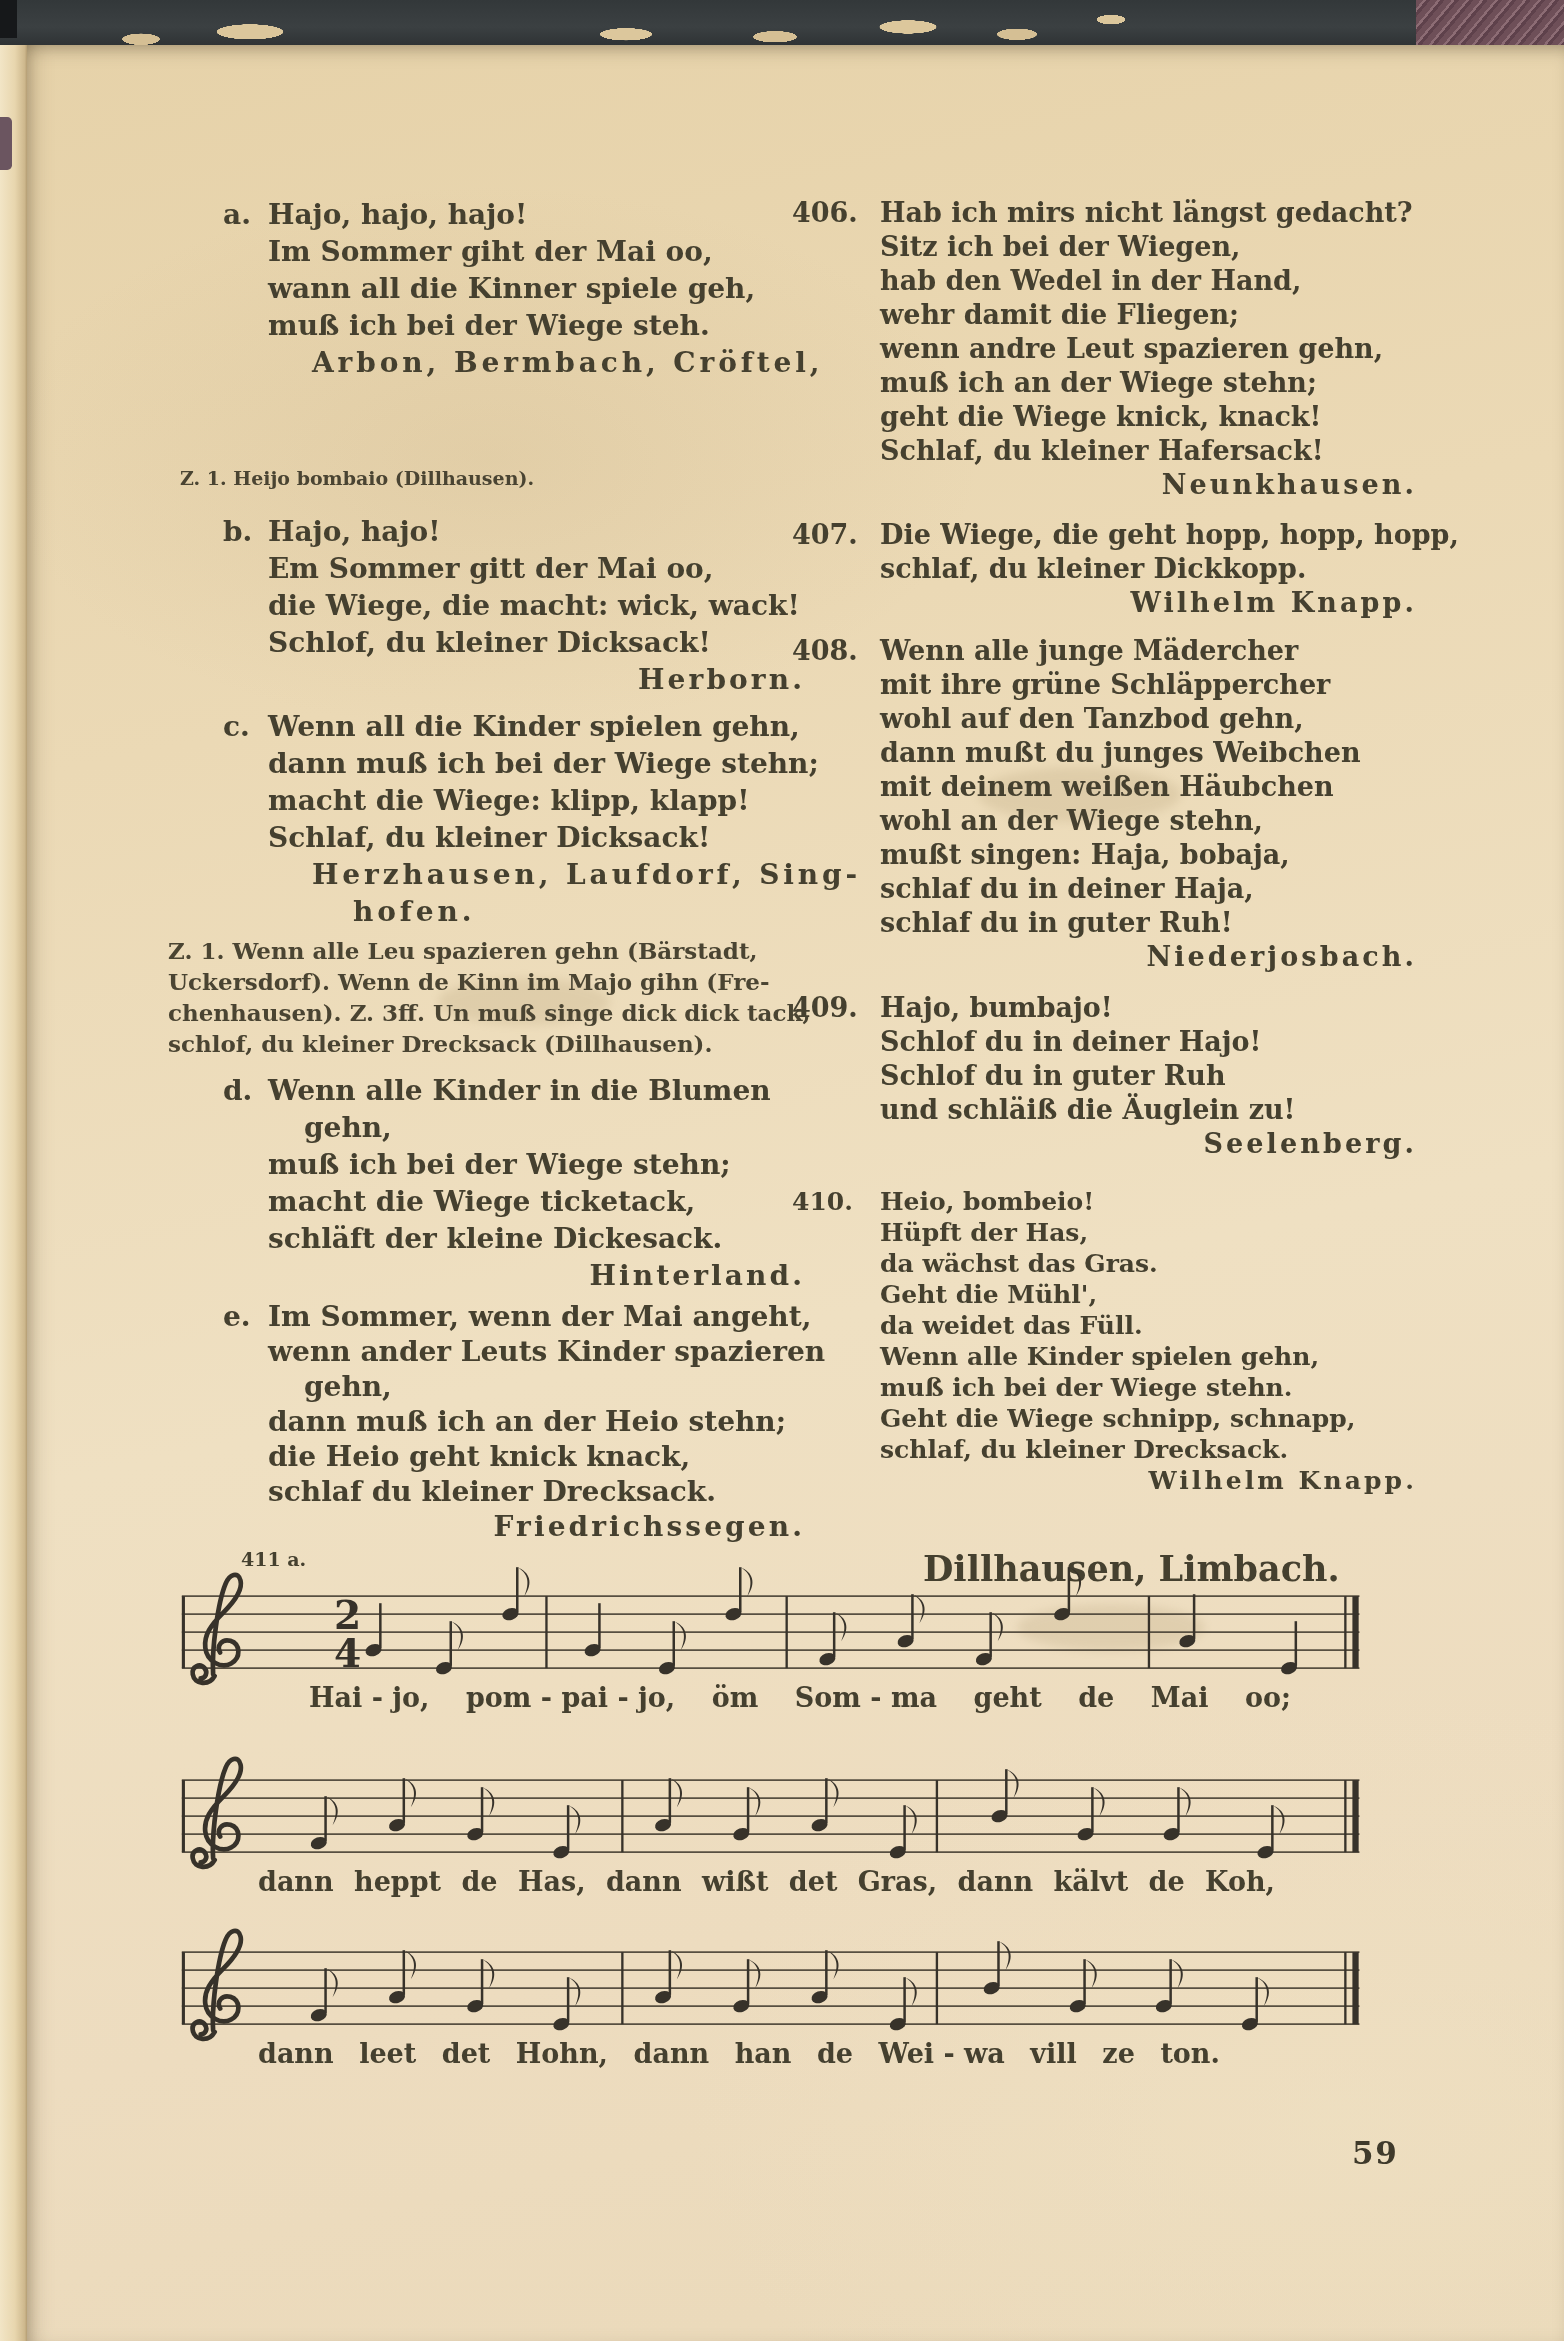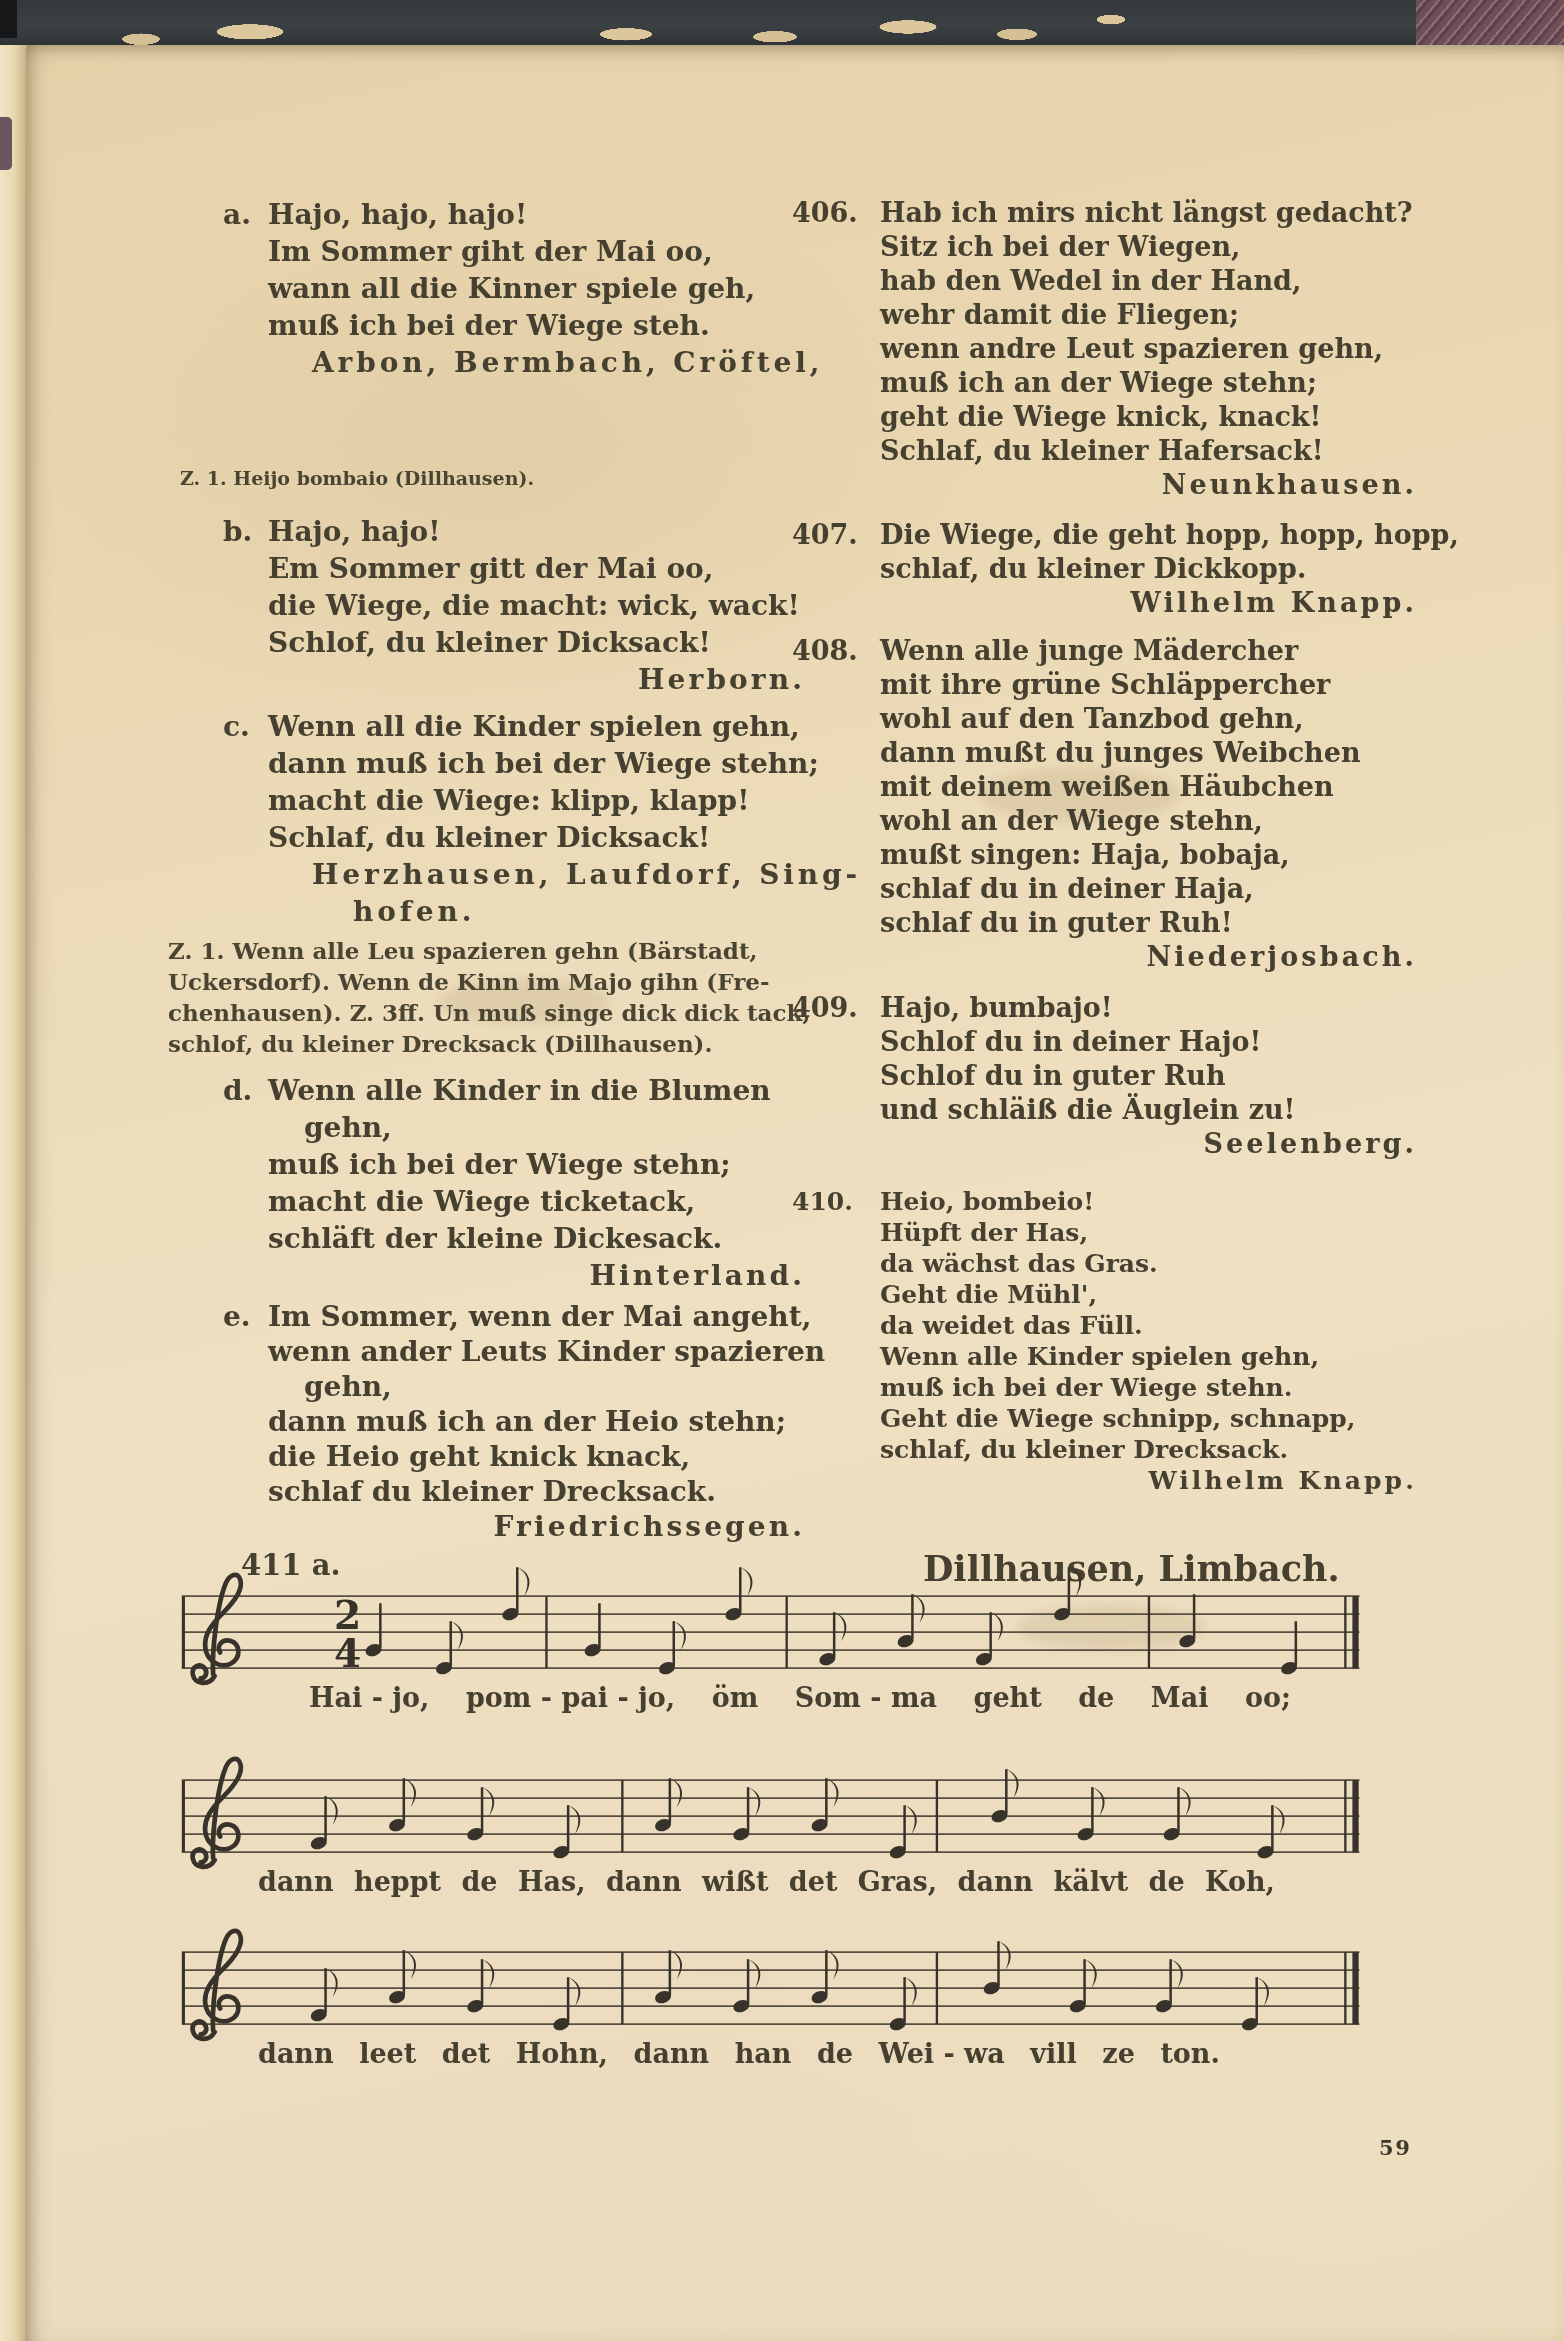--- a/index.html
+++ b/index.html
@@ -46,24 +46,24 @@
   }
   .smudge{position:absolute;border-radius:50%;filter:blur(4.7px);opacity:.16;background:#9a8458;}
   .frak{font-family:"DejaVu Serif", serif;font-weight:700;color:#45402f;}
   .block{position:absolute;}
   .vlabel{position:absolute;left:0;top:0;}
   .vline{white-space:nowrap;}
   .ind{padding-left:36px;}
   .src{letter-spacing:3.9px;padding-left:44px;white-space:nowrap;}
   .attr{text-align:right;letter-spacing:3.1px;padding-right:11px;}
   .fn{font-weight:700;color:#4a4432;}
-  .music-label{position:absolute;font-size:29px;}
+  .music-label{position:absolute;font-size:19px;}
   .music-source{position:absolute;text-align:left;font-size:35px;}
   .lyr{position:absolute;display:flex;justify-content:space-between;font-size:27px;white-space:nowrap;text-align:right;}
-  .pageno{position:absolute;left:1352px;top:2135px;font-size:21px;font-weight:700;color:#3f3a2b;letter-spacing:1.6px;margin-left:27px;}
+  .pageno{position:absolute;left:1352px;top:2135px;font-size:31px;font-weight:700;color:#3f3a2b;letter-spacing:1.6px;}
   svg.staff{position:absolute;left:174px;overflow:visible;}
 </style>
 </head>
 <body>
 
 <div id="stage">
   <div class="band">
     <div class="spine-sliver"></div>
     <div class="marble"></div>
   </div>

